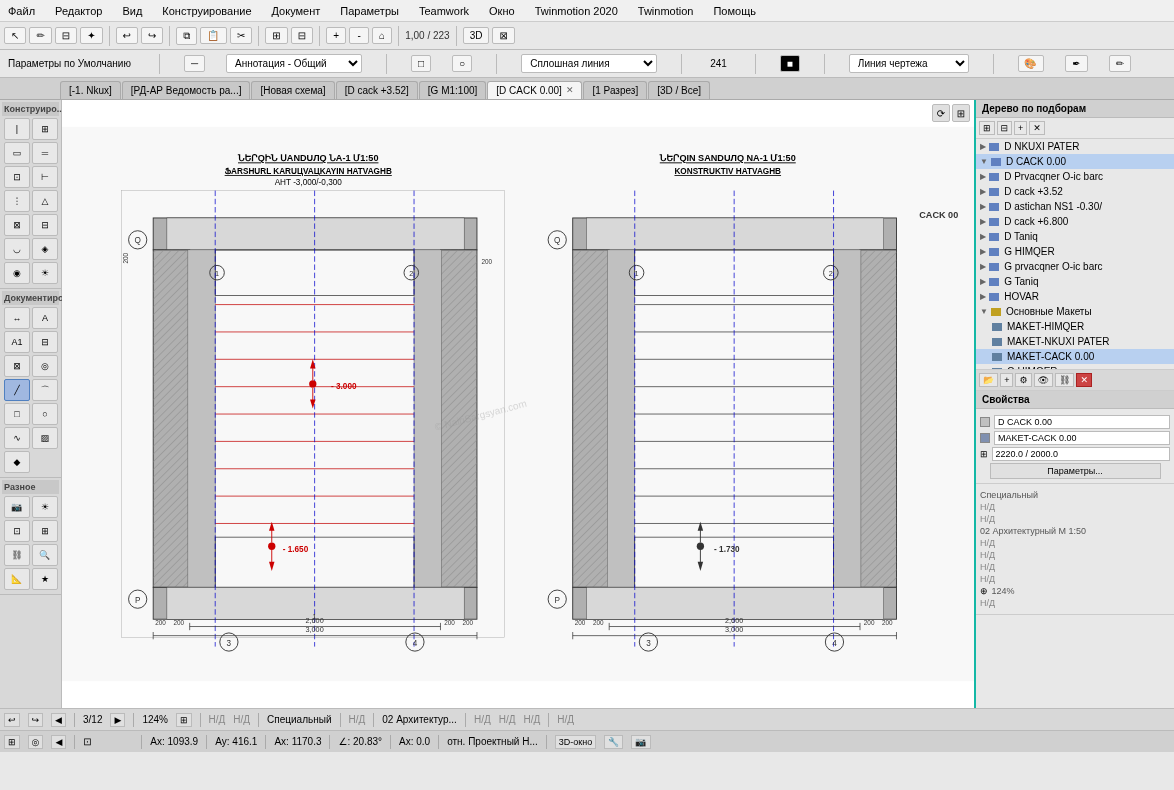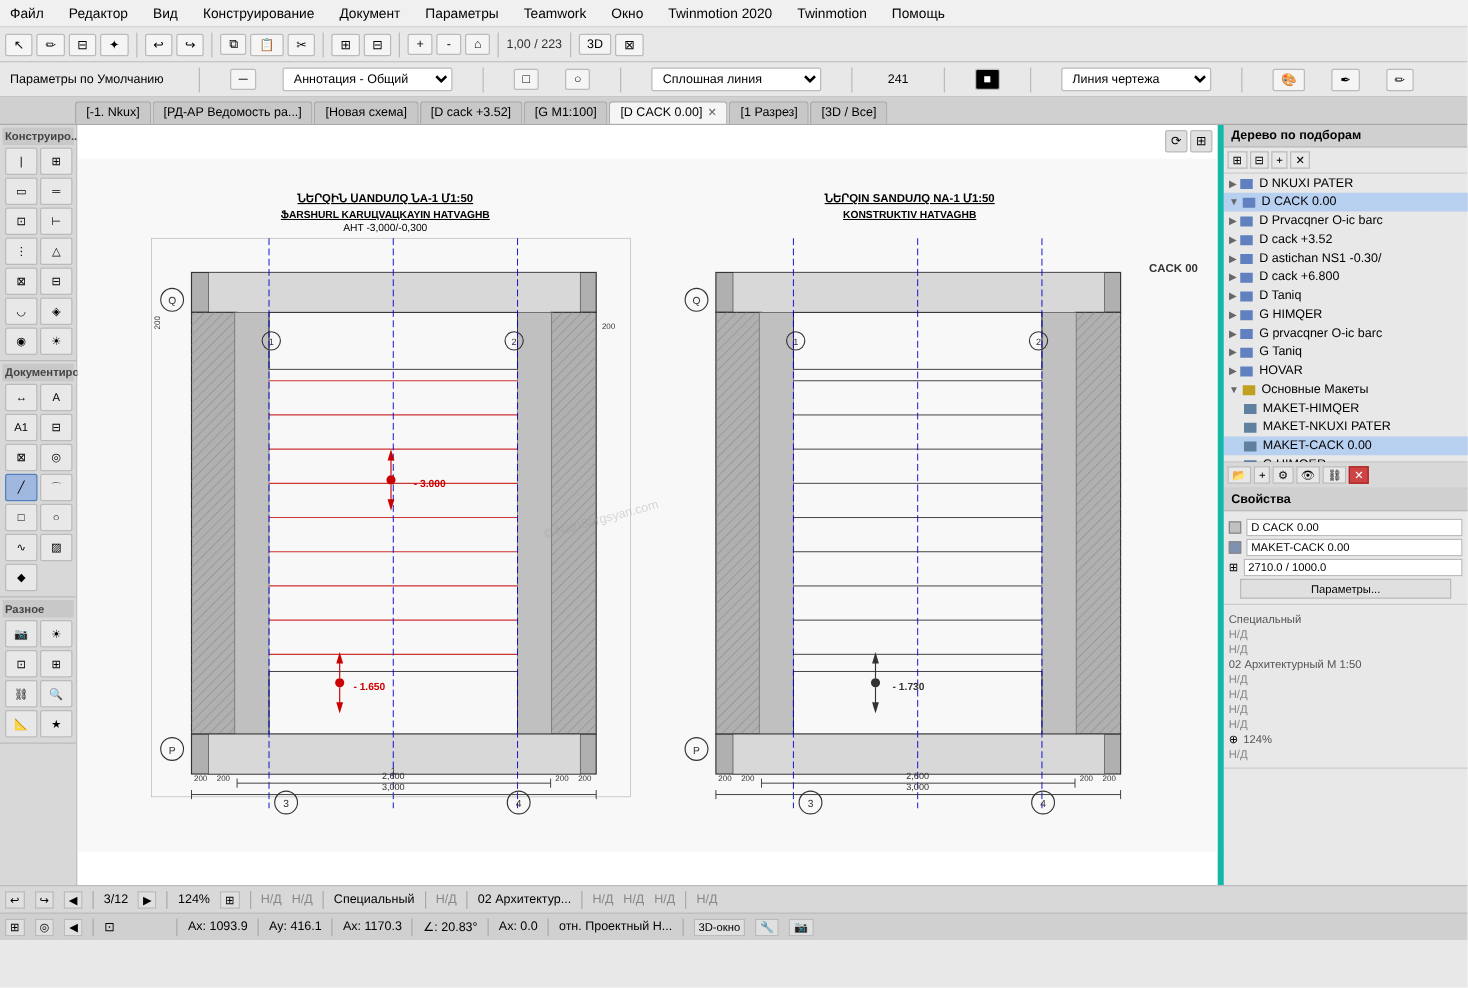--- a/index.html
+++ b/index.html
@@ -30,21 +30,21 @@
     .tools-section { border-bottom: 1px solid #bbb; padding: 2px; }
     .tools-section-label { font-size: 9px; color: #444; padding: 2px 2px; font-weight: bold; background: #c8c8c8; }
     .tools-grid { display: grid; grid-template-columns: repeat(2, 1fr); gap: 2px; padding: 2px; }
     .tool-btn { background: #e8e8e8; border: 1px solid #bbb; width: 26px; height: 22px; display: flex; align-items: center; justify-content: center; font-size: 9px; cursor: pointer; border-radius: 2px; }
     .tool-btn.active { background: #a0b8e0; border-color: #5080c0; }
 
     
     #canvas { flex: 1; background: #fff; position: relative; overflow: hidden; }
 
     
-    #right-panel { width: 200px; background: #e8e8e8; border-left: 5px solid #14b8a6; overflow-y: auto; font-size: 10px; }
+    #right-panel { width: 200px; background: #e8e8e8; border-left: 2px solid #14b8a6; overflow-y: auto; font-size: 10px; }
     .panel-header { background: #d0d0d0; border-bottom: 1px solid #bbb; padding: 3px 6px; font-weight: bold; font-size: 10px; }
     .tree-item { padding: 2px 4px; cursor: pointer; display: flex; align-items: center; gap: 3px; font-size: 10px; }
     .tree-item.selected { background: #b8d0f0; }
     .tree-arrow { font-size: 8px; color: #666; }
 
     .props-section { padding: 4px; border-bottom: 1px solid #ccc; }
     .prop-row { display: flex; align-items: center; margin: 2px 0; gap: 4px; }
     .prop-label { font-size: 9px; color: #555; }
     .prop-value { font-size: 9px; background: #fff; border: 1px solid #bbb; padding: 1px 3px; flex: 1; }
 
@@ -504,21 +504,21 @@
       <div class="prop-row">
         <span style="width:10px;height:10px;background:#c0c0c0;display:inline-block;border:1px solid #888;"></span>
         <span class="prop-value">D CACK 0.00</span>
       </div>
       <div class="prop-row">
         <span style="width:10px;height:10px;background:#8090b0;display:inline-block;border:1px solid #888;"></span>
         <span class="prop-value">MAKET-CACK 0.00</span>
       </div>
       <div class="prop-row">
         <span style="font-size:9px;">⊞</span>
-        <span class="prop-value">2710.0 / 1000.0</span>
+        <span class="prop-value">2220.0 / 2000.0</span>
       </div>
       <div style="text-align:center; margin-top:0;">
         <button style="font-size:9px; padding:2px 8px; background:#e0e0e0; border:1px solid #bbb; cursor:pointer; width:90%;">Параметры...</button>
       </div>
     </div>
 
     <div class="props-section">
       <div class="prop-row">
         <span class="prop-label">Специальный</span>
       </div>

